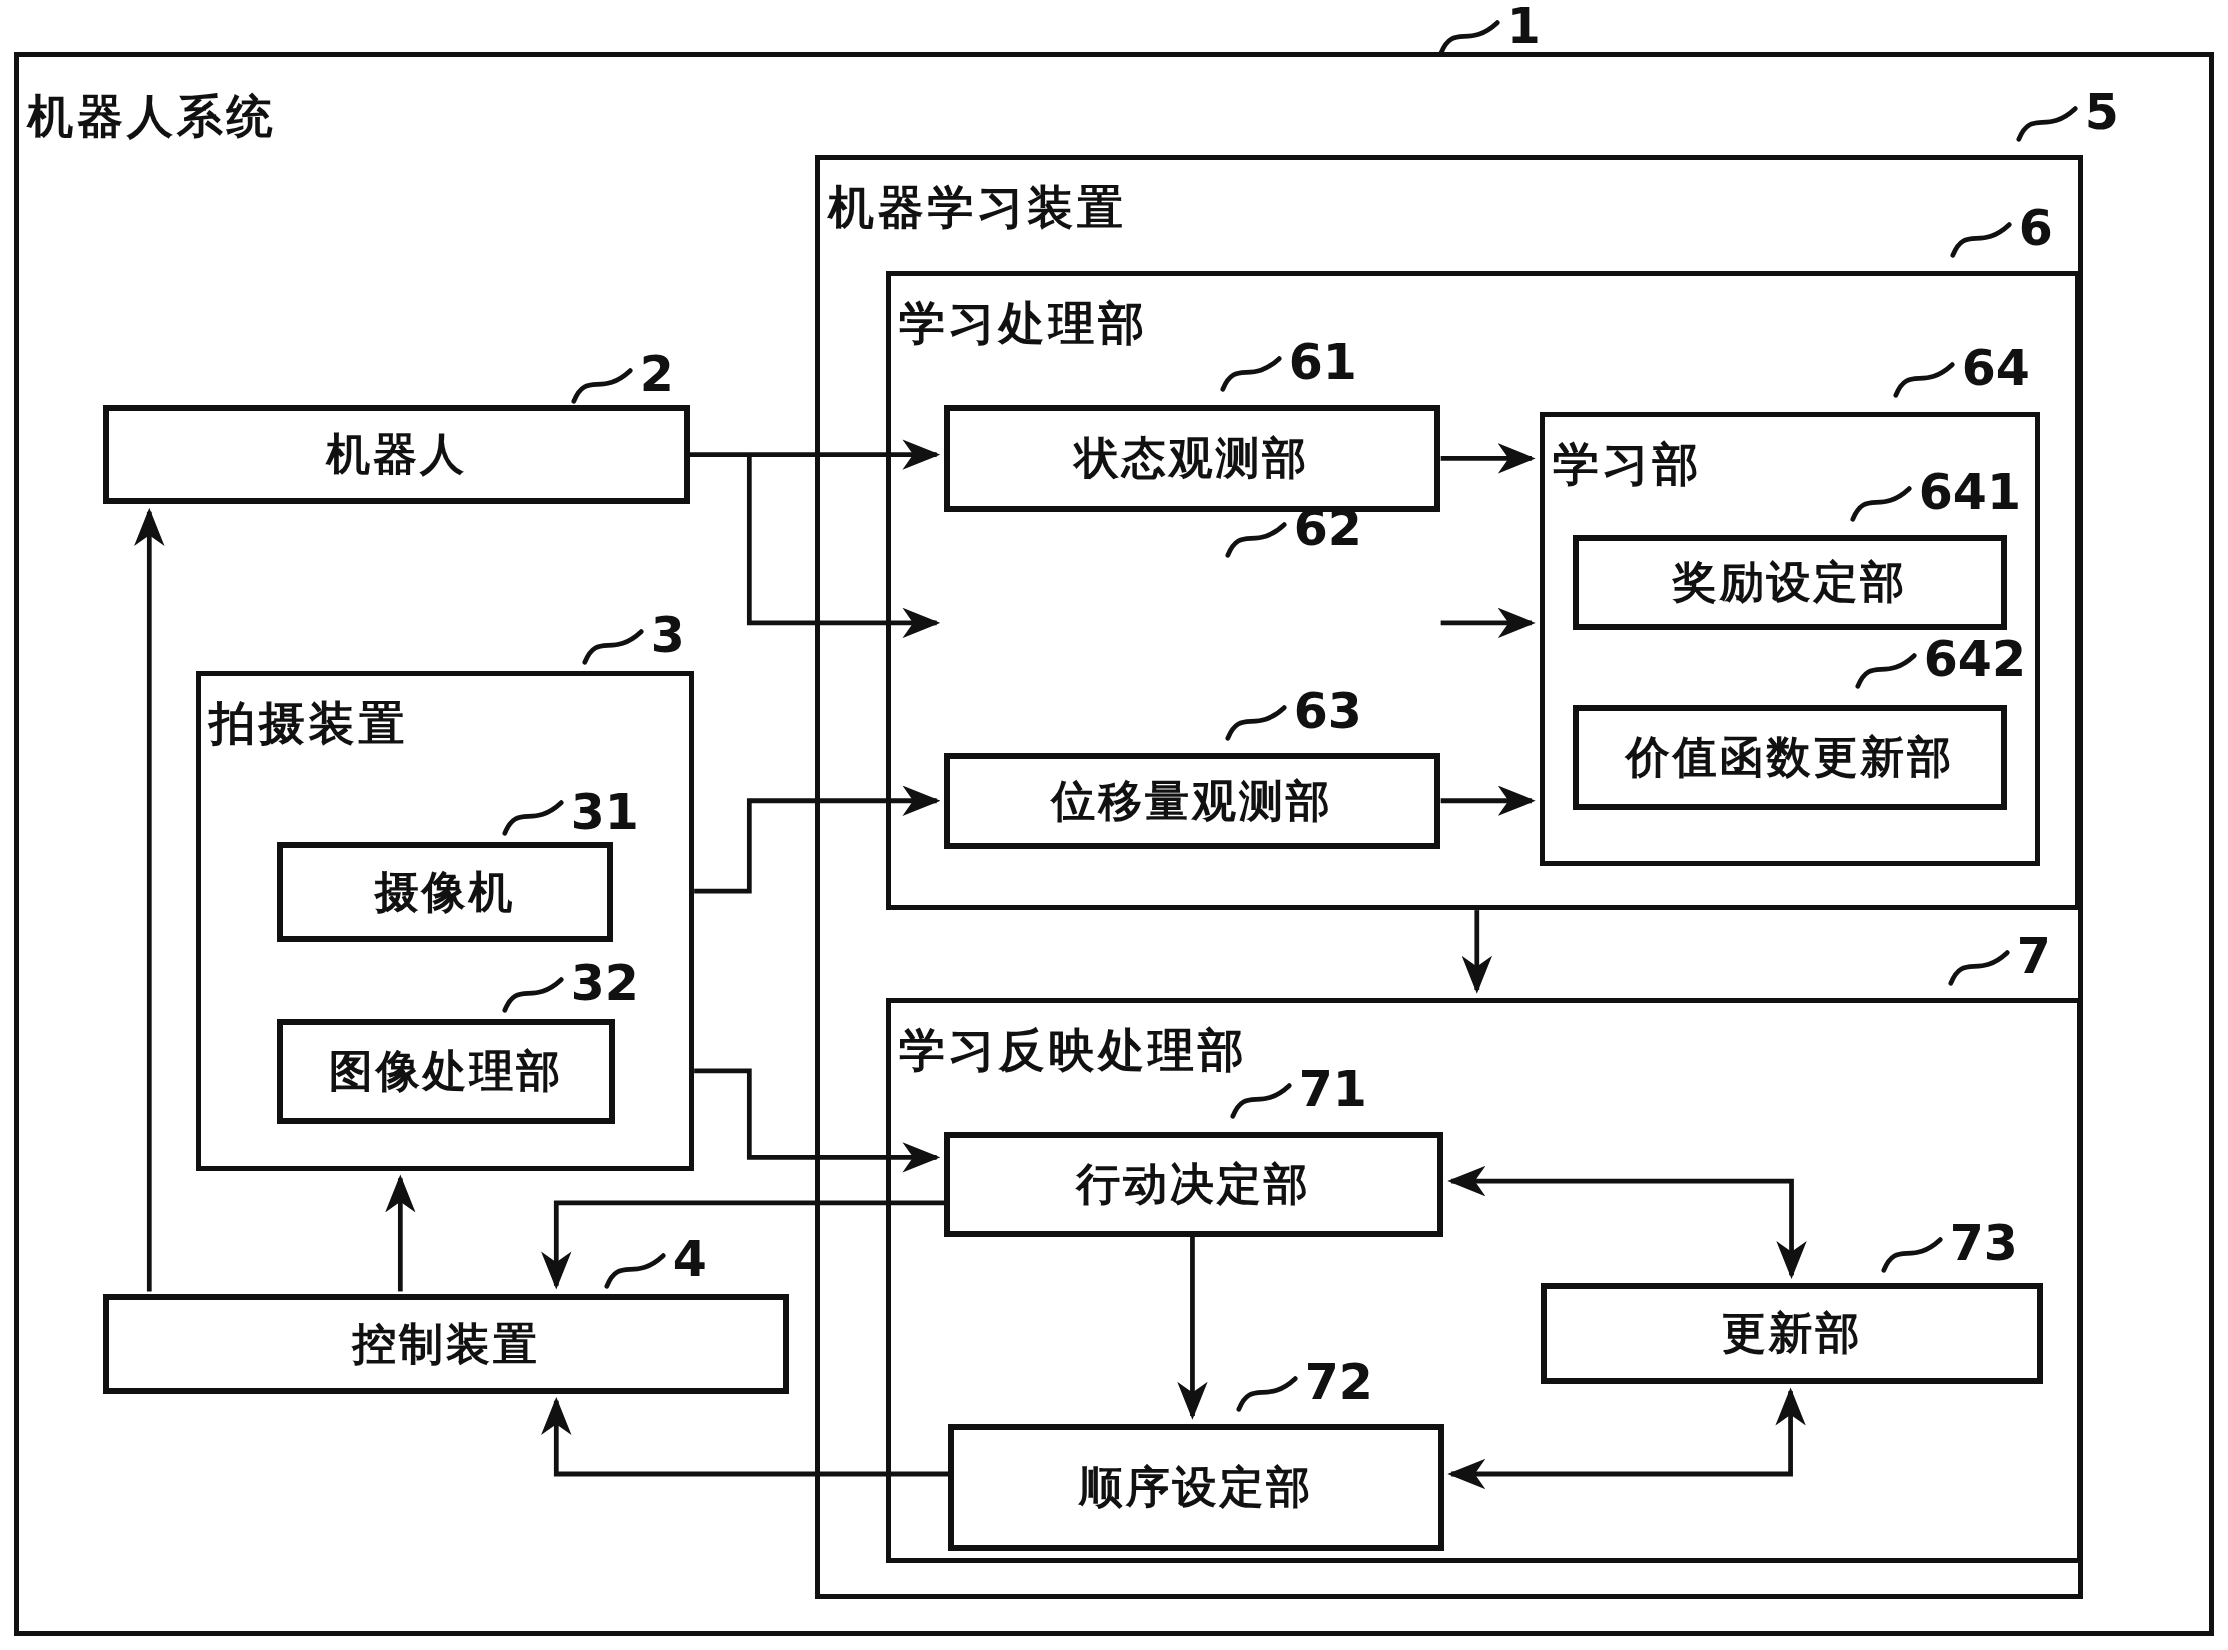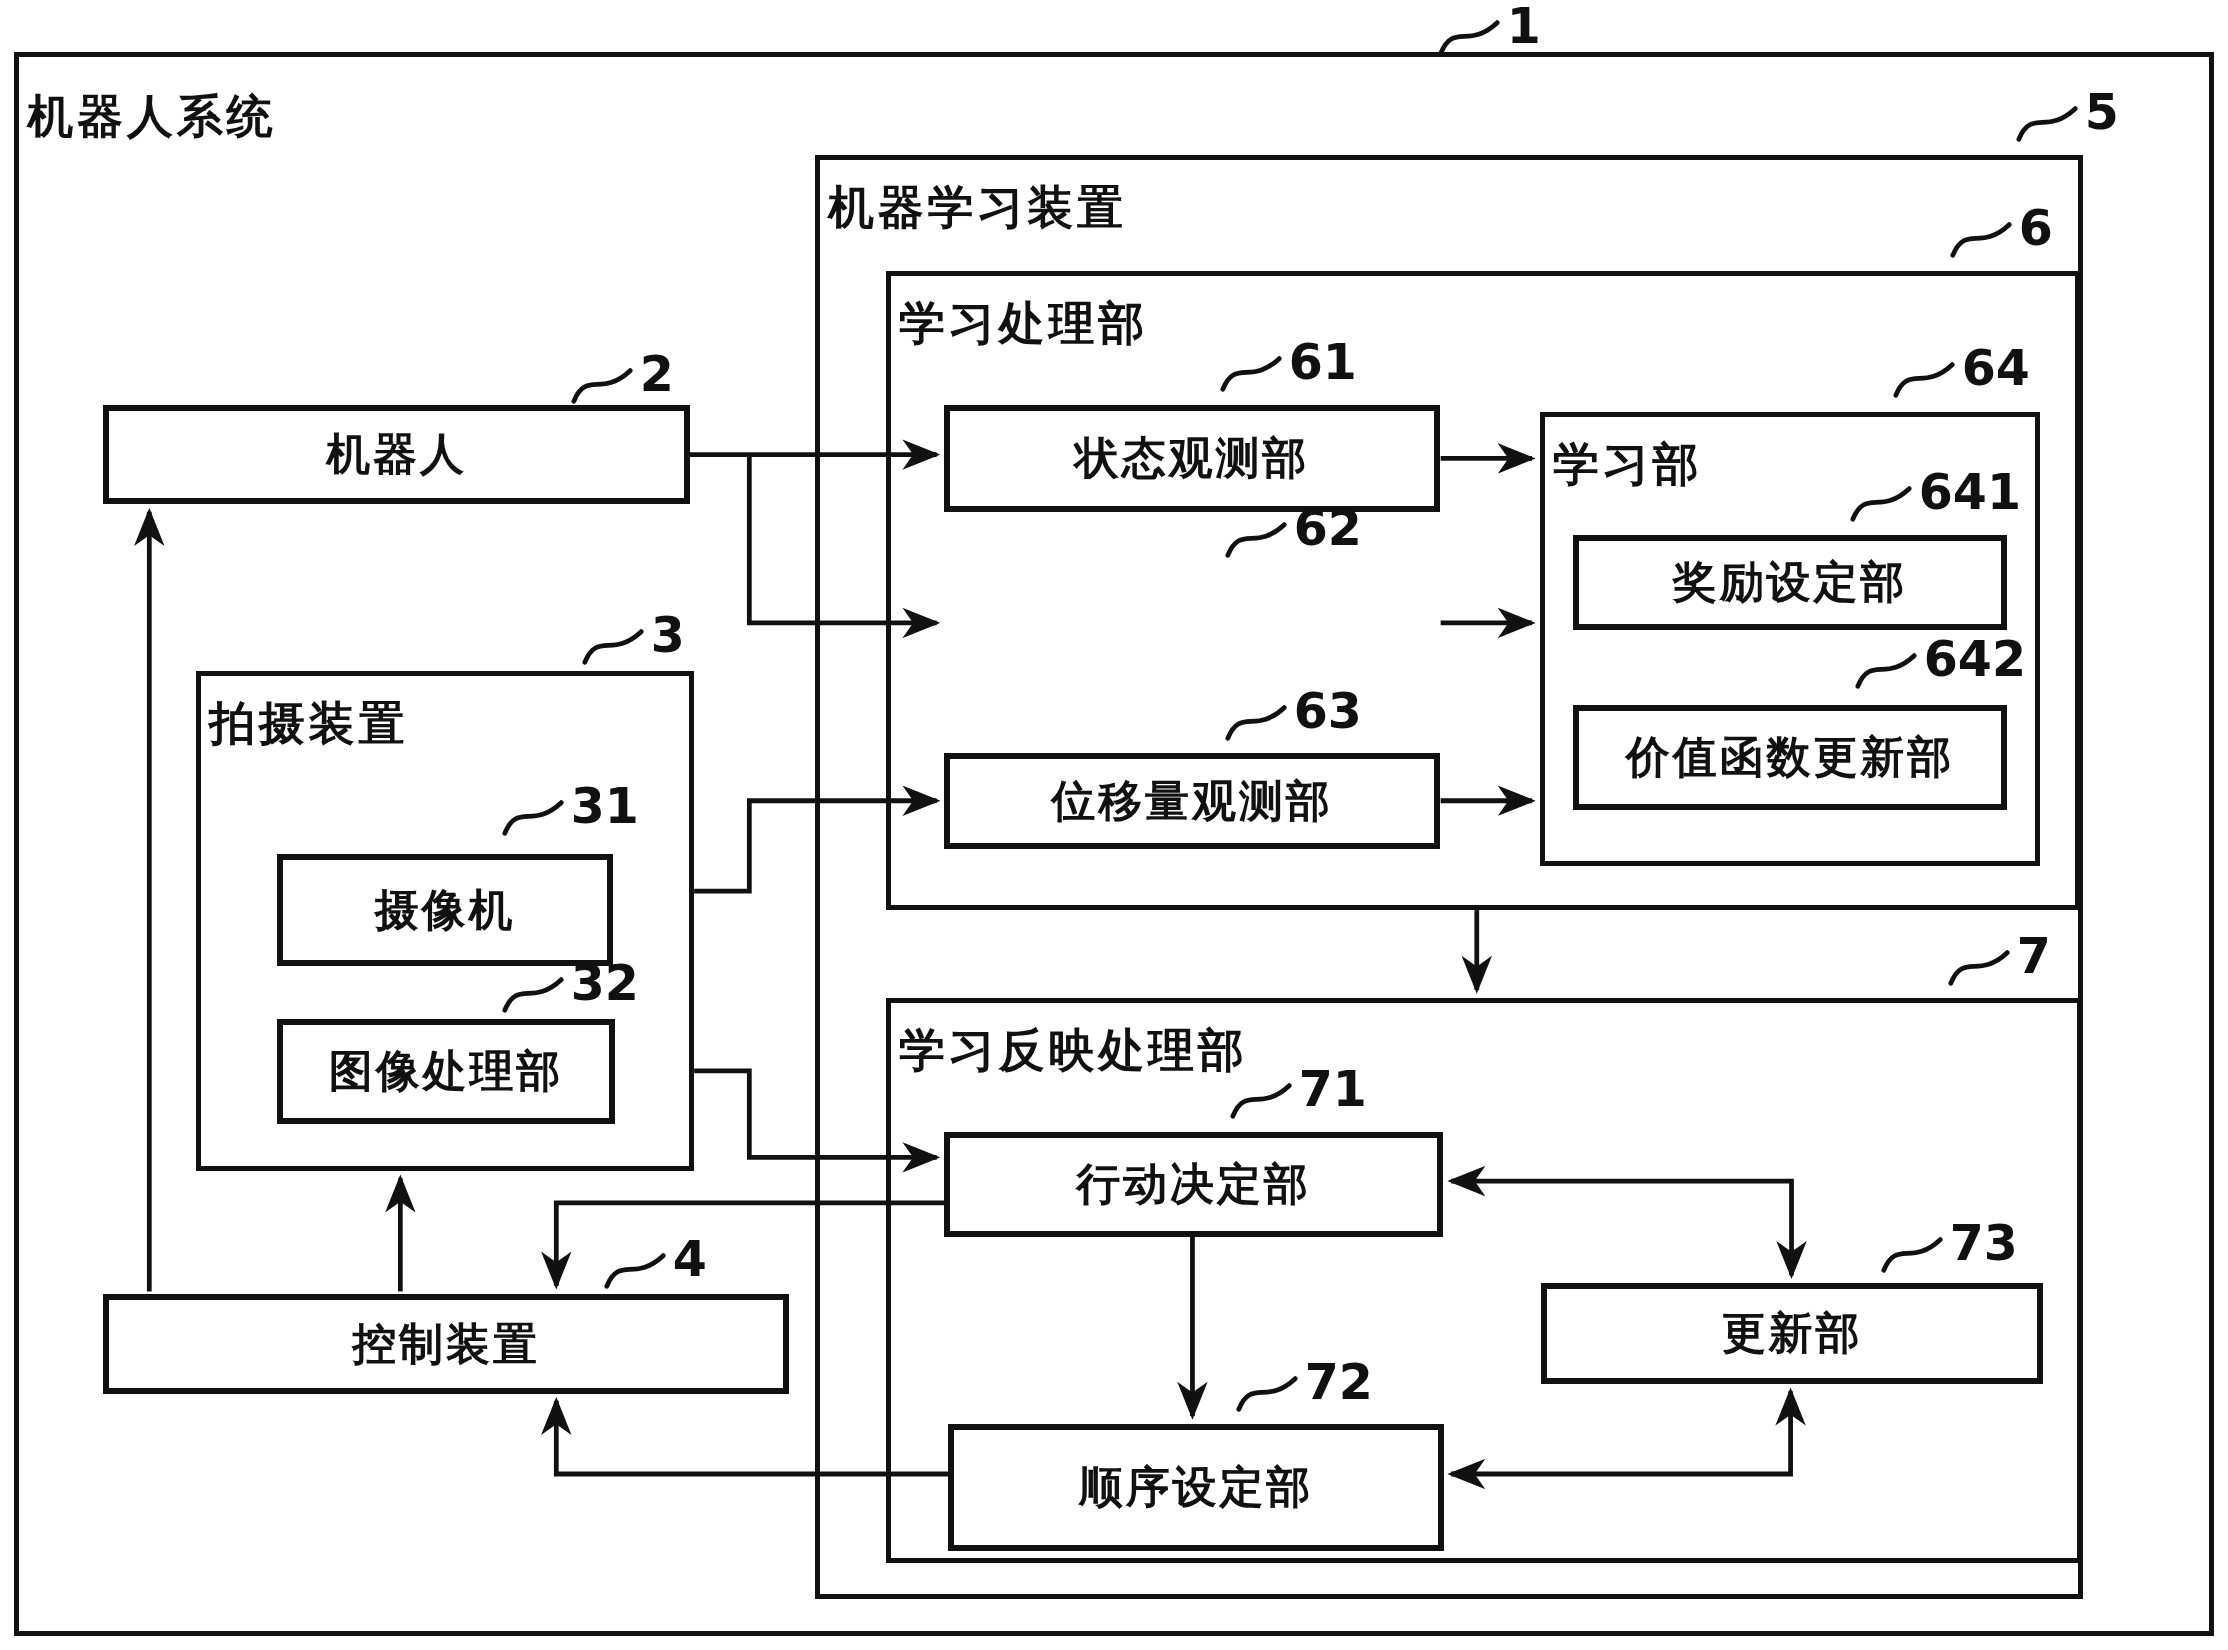--- a/index.html
+++ b/index.html
@@ -87,21 +87,21 @@
   </div>
 
   <div class="box container-box" style="left:196px;top:671px;width:498px;height:500px;">
     <div class="container-title">拍摄装置</div>
   </div>
 
   <div class="box leaf" style="left:103px;top:405px;width:587px;height:99px;">
     <span class="box-label">机器人</span>
   </div>
 
-  <div class="box leaf" style="left:277px;top:842px;width:336px;height:112px;margin-top:12px;">
+  <div class="box leaf" style="left:277px;top:842px;width:336px;height:100px;">
     <span class="box-label">摄像机</span>
   </div>
 
   <div class="box leaf" style="left:277px;top:1019px;width:338px;height:105px;">
     <span class="box-label">图像处理部</span>
   </div>
 
   <div class="box leaf" style="left:103px;top:1294px;width:686px;height:100px;">
     <span class="box-label">控制装置</span>
   </div>
@@ -217,21 +217,21 @@
         <path d="M3,40 C16,8 32,36 62,8"></path>
       </svg>
     <span class="num">63</span>
   </div>
   <div class="ref" style="left:582px;top:611px;">
     <svg class="lead" width="63" height="42" viewBox="0 0 66 44">
         <path d="M3,40 C16,8 32,36 62,8"></path>
       </svg>
     <span class="num">3</span>
   </div>
-  <div class="ref" style="left:502px;top:782px;">
+  <div class="ref" style="left:502px;top:782px;align-items:flex-end;">
     <svg class="lead" width="63" height="42" viewBox="0 0 66 44">
         <path d="M3,40 C16,8 32,36 62,8"></path>
       </svg>
     <span class="num">31</span>
   </div>
   <div class="ref" style="left:502px;top:959px;">
     <svg class="lead" width="63" height="42" viewBox="0 0 66 44">
         <path d="M3,40 C16,8 32,36 62,8"></path>
       </svg>
     <span class="num">32</span>

